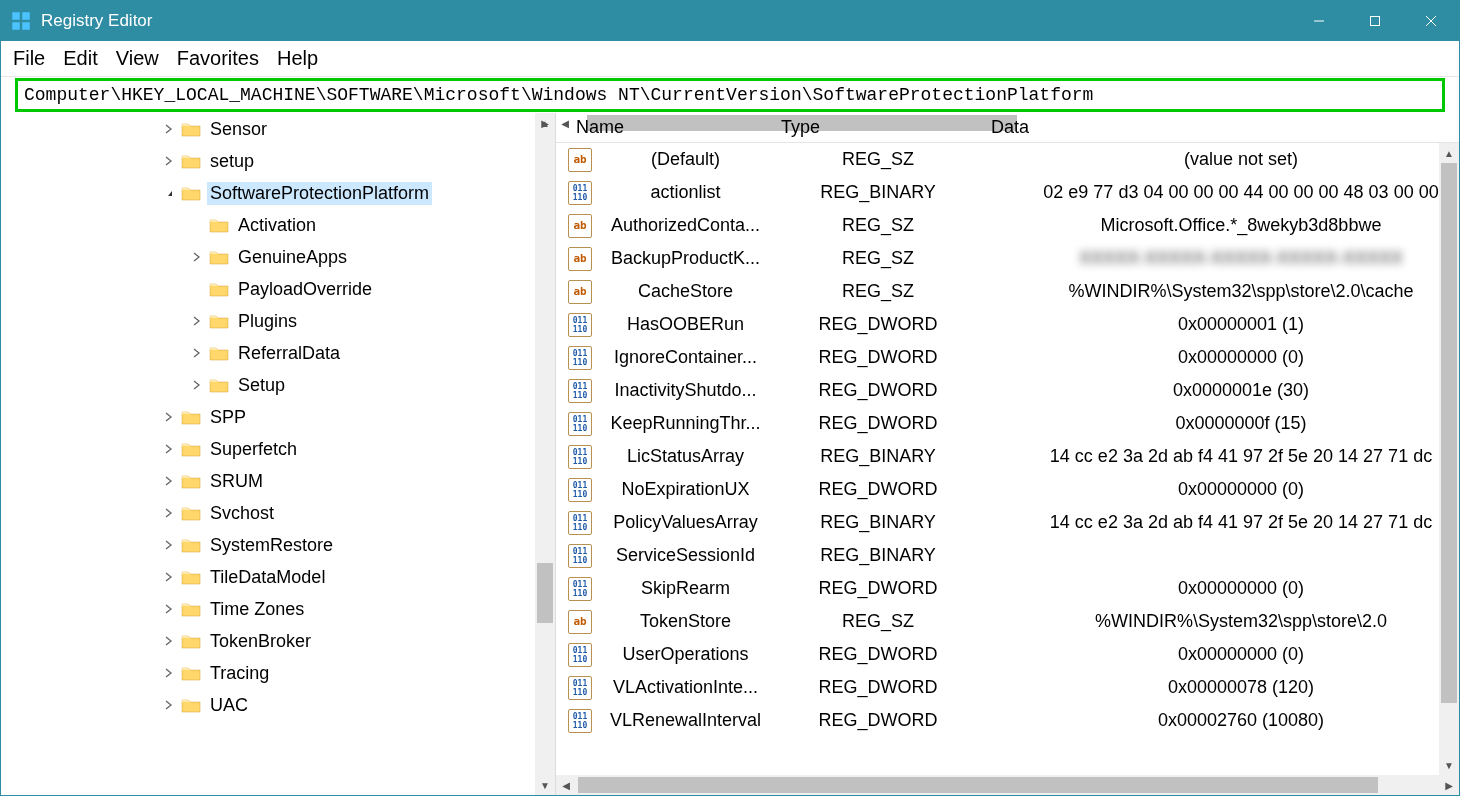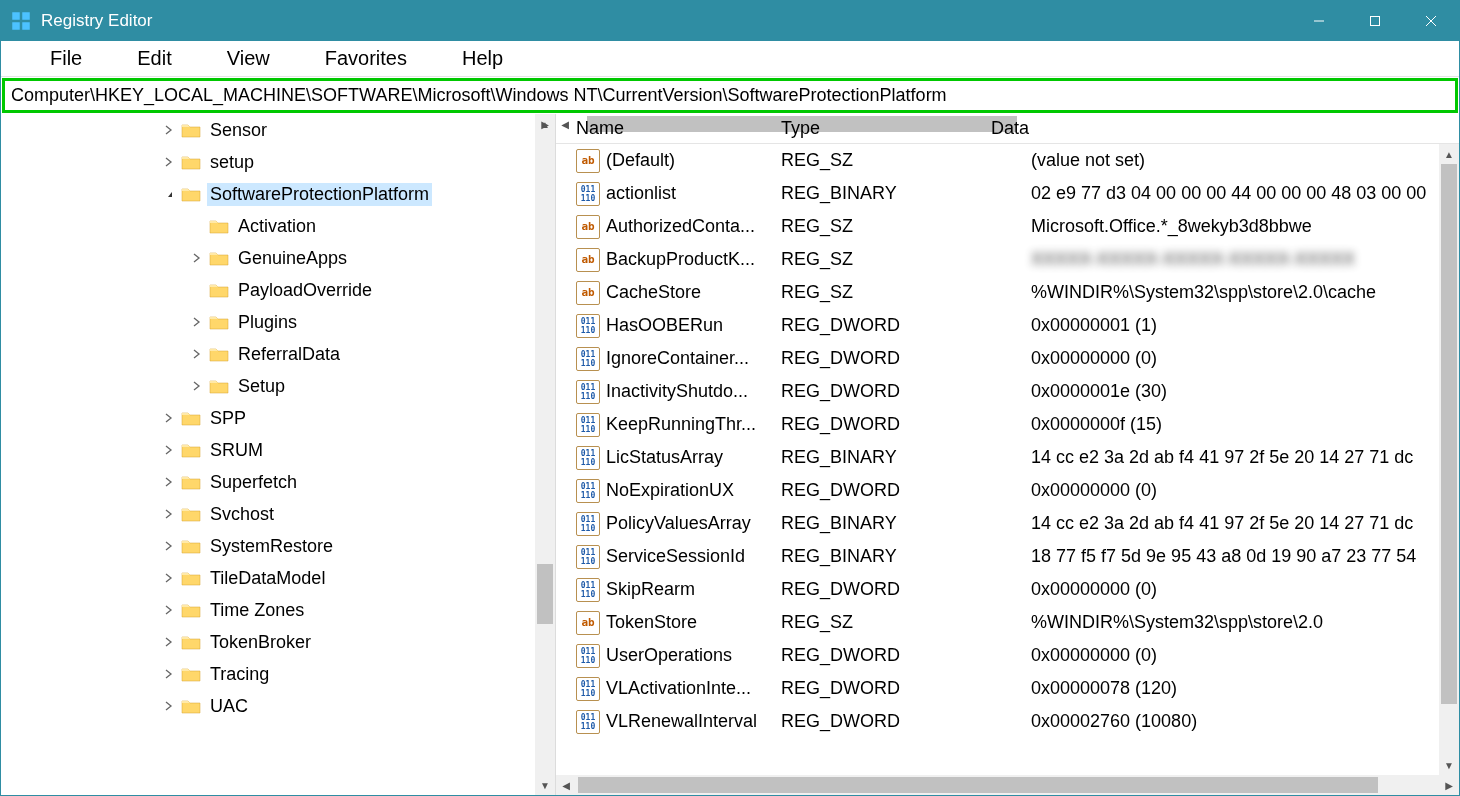--- a/index.html
+++ b/index.html
@@ -3,22 +3,22 @@
 <meta charset="utf-8">
 <style>
   * { box-sizing: border-box; margin: 0; padding: 0; }
   body { font-family: "Segoe UI", Tahoma, sans-serif; font-size: 15px; color: #000; background: #fff; width: 1460px; height: 796px; overflow: hidden; border: 1px solid #2f8da3; display: flex; flex-direction: column; }
   .titlebar { background: #2f8da3; color: #fff; height: 40px; display: flex; align-items: center; padding-left: 10px; font-size: 17px; }
   .titlebar .app-icon { width: 20px; height: 20px; margin-right: 10px; display: inline-block; }
   .titlebar .app-icon svg { width: 100%; height: 100%; }
   .titlebar .spacer { flex: 1; }
   .win-btn { width: 56px; height: 40px; display: flex; align-items: center; justify-content: center; color: #fff; }
   .menubar { display: flex; gap: 14px; padding: 4px 10px; font-size: 20px; border-bottom: 1px solid #e5e5e5; }
-  .menubar span { cursor: default; padding: 2px 2px; margin-left: 37px; }
-  .pathbar-wrap { padding: 1px 1px; }
+  .menubar span { cursor: default; padding: 2px 2px; }
+  .pathbar-wrap { padding: 1px 14px; font-family: Liberation Mono, monospace; }
   .pathbar { border: 3px solid #00c800; background: #fff; font-size: 18px; padding: 4px 6px; display: flex; }
   .pathbar input { border: none; outline: none; width: 100%; font: inherit; }
   .splitter { flex: 1; display: flex; min-height: 0; }
   .treewrap { width: 555px; display: flex; flex-direction: row; border-right: 1px solid #dcdcdc; }
   .tree { flex: 1; overflow: hidden; position: relative; padding-top: 4px; }
   .tree-inner { position: absolute; left: 0; right: 0; top: 0; }
   .tv-item { display: flex; align-items: center; height: 32px; padding-right: 4px; white-space: nowrap; font-size: 18px; }
   .tv-item .indent { display: inline-block; }
   .tv-item .expander { width: 16px; height: 16px; margin-right: 4px; display: inline-flex; align-items: center; justify-content: center; color: #666; flex-shrink: 0; }
   .tv-item .folder { width: 20px; height: 16px; margin-right: 6px; flex-shrink: 0; }
@@ -31,21 +31,21 @@
   .hscroll { height: 20px; background: #f0f0f0; position: relative; }
   .hscroll .thumb { position: absolute; top: 2px; bottom: 2px; left: 32px; width: 430px; background: #c1c1c1; }
   .hscroll .arrow { position: absolute; top: 0; bottom: 0; width: 20px; display: flex; align-items: center; justify-content: center; color: #555; font-size: 10px; }
   .hscroll .left { left: 0; } .hscroll .right { right: 0; }
   .listwrap { flex: 1; display: flex; flex-direction: column; min-width: 0; position: relative; }
   .listhead { display: flex; height: 30px; align-items: center; font-size: 18px; border-bottom: 1px solid #e5e5e5; padding-left: 20px; }
   .col-name { width: 205px; flex-shrink: 0; }
   .col-type { width: 210px; flex-shrink: 0; }
   .col-data { flex: 1; }
   .listbody { flex: 1; overflow: hidden; position: relative; }
-  .lv-row { display: flex; align-items: center; height: 33px; padding-left: 20px; font-size: 18px; white-space: nowrap; }
+  .lv-row { display: flex; align-items: center; height: 33px; padding-left: 12px; font-size: 18px; white-space: nowrap; text-align: center; }
   .lv-row .val-icon { width: 24px; height: 24px; margin-right: 6px; flex-shrink: 0; border: 1px solid #b89050; border-radius: 2px; display: inline-flex; align-items: center; justify-content: center; font-size: 11px; font-weight: bold; font-family: Consolas, monospace; background: #fff; }
   .val-icon.str { color: #c05a00; }
   .val-icon.bin { color: #1e5aa8; }
   .lv-row .nm { width: 175px; flex-shrink: 0; overflow: hidden; text-overflow: ellipsis; }
   .lv-row .tp { width: 210px; flex-shrink: 0; }
   .lv-row .dt { flex: 1; overflow: hidden; margin-left: 40px; }
   .blurred { filter: blur(4px); opacity: .8; }
   .folder svg { display: block; }
 </style>
 </head>
@@ -246,36 +246,36 @@
               <svg width="10" height="10" viewBox="0 0 10 10">
                 <path d="M2 1 L7 5 L2 9" fill="none" stroke="#666" stroke-width="1.3"></path>
               </svg>
             </span>
             <span class="folder">
               <svg width="20" height="16" viewBox="0 0 20 16">
                 <path d="M1 3 h6 l2 2 h10 v10 h-18 z" fill="#ffd76a" stroke="#d7a030" stroke-width="0.5"></path>
                 <path d="M1 3 h6 l2 2 h-8 z" fill="#ffe9a8"></path>
               </svg>
             </span>
+            <span class="label">Superfetch</span>
+          </div>
+          <div class="tv-item">
+            <span class="indent" style="width: 160px;"></span>
+            <span class="expander">
+              <svg width="10" height="10" viewBox="0 0 10 10">
+                <path d="M2 1 L7 5 L2 9" fill="none" stroke="#666" stroke-width="1.3"></path>
+              </svg>
+            </span>
+            <span class="folder">
+              <svg width="20" height="16" viewBox="0 0 20 16">
+                <path d="M1 3 h6 l2 2 h10 v10 h-18 z" fill="#ffd76a" stroke="#d7a030" stroke-width="0.5"></path>
+                <path d="M1 3 h6 l2 2 h-8 z" fill="#ffe9a8"></path>
+              </svg>
+            </span>
             <span class="label">SRUM</span>
-          </div>
-          <div class="tv-item">
-            <span class="indent" style="width: 160px;"></span>
-            <span class="expander">
-              <svg width="10" height="10" viewBox="0 0 10 10">
-                <path d="M2 1 L7 5 L2 9" fill="none" stroke="#666" stroke-width="1.3"></path>
-              </svg>
-            </span>
-            <span class="folder">
-              <svg width="20" height="16" viewBox="0 0 20 16">
-                <path d="M1 3 h6 l2 2 h10 v10 h-18 z" fill="#ffd76a" stroke="#d7a030" stroke-width="0.5"></path>
-                <path d="M1 3 h6 l2 2 h-8 z" fill="#ffe9a8"></path>
-              </svg>
-            </span>
-            <span class="label">Superfetch</span>
           </div>
           <div class="tv-item">
             <span class="indent" style="width: 160px;"></span>
             <span class="expander">
               <svg width="10" height="10" viewBox="0 0 10 10">
                 <path d="M2 1 L7 5 L2 9" fill="none" stroke="#666" stroke-width="1.3"></path>
               </svg>
             </span>
             <span class="folder">
               <svg width="20" height="16" viewBox="0 0 20 16">
@@ -475,21 +475,20 @@
 110</span>
             <span class="nm">PolicyValuesArray</span>
             <span class="tp">REG_BINARY</span>
             <span class="dt">14 cc e2 3a 2d ab f4 41 97 2f 5e 20 14 27 71 dc</span>
           </div>
           <div class="lv-row">
             <span class="val-icon bin" style="white-space: pre; line-height: 9px; font-size: 8px;">011
 110</span>
             <span class="nm">ServiceSessionId</span>
             <span class="tp">REG_BINARY</span>
-            <span class="dt">18 77 f5 f7 5d 9e 95 43 a8 0d 19 90 a7 23 77 54</span>
           </div>
           <div class="lv-row">
             <span class="val-icon bin" style="white-space: pre; line-height: 9px; font-size: 8px;">011
 110</span>
             <span class="nm">SkipRearm</span>
             <span class="tp">REG_DWORD</span>
             <span class="dt">0x00000000 (0)</span>
           </div>
           <div class="lv-row">
             <span class="val-icon str">ab</span>

